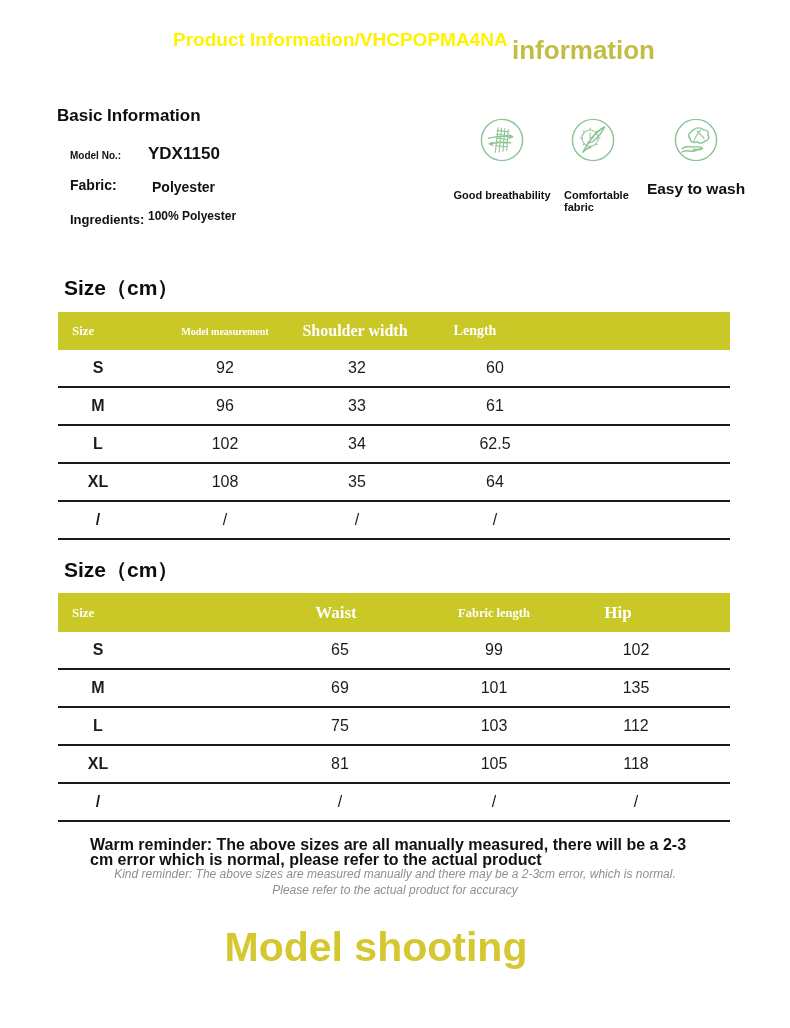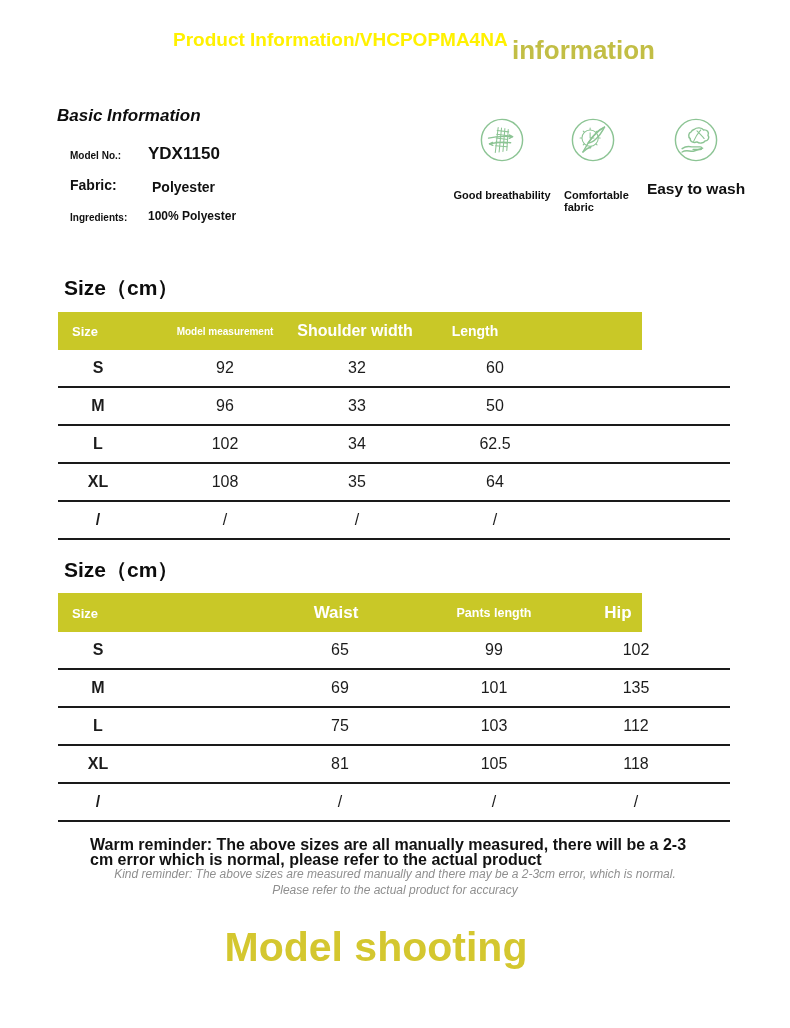--- a/index.html
+++ b/index.html
@@ -17,46 +17,46 @@
     position:relative;width:790px;height:1028px;background:#fff;overflow:hidden;
     font-family:"Liberation Sans","DejaVu Sans",sans-serif;color:var(--ink);
   }
   .abs{position:absolute;}
 
   
   .title-main{left:143px;top:29px;font-size:19px;font-weight:bold;color:var(--yellow);white-space:nowrap;letter-spacing:0;margin-left:30px;}
   .title-sub{left:512px;top:35px;font-size:26px;font-weight:bold;color:var(--olive);white-space:nowrap;}
 
   
-  .bi-heading{left:57px;top:106px;font-size:17px;font-weight:bold;color:#0d0d0d;font-style:italic;}
+  .bi-heading{left:57px;top:106px;font-size:17px;font-weight:bold;color:#0d0d0d;}
   .bi-label{font-weight:bold;color:#101010;white-space:nowrap;}
   .bi-value{font-weight:bold;color:#101010;white-space:nowrap;}
   .f1l{left:70px;top:150px;font-size:10px;}
   .f1v{left:148px;top:144px;font-size:17px;font-weight:600;}
   .f2l{left:70px;top:177px;font-size:14px;}
   .f2v{left:152px;top:179px;font-size:14px;}
-  .f3l{left:70px;top:212px;font-size:10px;}
+  .f3l{left:70px;top:212px;font-size:13px;}
   .f3v{left:148px;top:209px;font-size:12px;}
 
   
   .feature{position:absolute;top:117px;width:100px;text-align:center;}
   .feat-1{left:452px;}
   .feat-2{left:543px;}
   .feat-3{left:646px;}
   .feature svg{width:46px;height:46px;display:inline-block;}
   .feat-lbl{margin-top:22px;font-size:11px;font-weight:bold;color:#101010;line-height:12px;}
   .feat-2 .feat-lbl{text-align:left;padding-left:21px;}
   .feat-3 .feat-lbl{font-size:15.5px;margin-top:16px;}
 
   
   .sec-heading{font-size:21px;font-weight:bold;color:#0c0c0c;white-space:nowrap;}
   .sec1-heading{left:64px;top:274px;}
   .sec2-heading{left:64px;top:556px;}
 
-  .band{position:absolute;left:58px;width:584px;background:var(--band);}
+  .band{position:absolute;left:58px;width:672px;background:var(--band);font-family:Liberation Serif, serif;}
   .band1{top:312px;height:38px;}
   .band2{top:593px;height:39px;}
   .band span{position:absolute;top:50%;transform:translate(-50%,-50%);color:#fff;font-weight:bold;white-space:nowrap;}
   .band .h0{left:14px;transform:translateY(-50%);font-size:13px;}
   .band1 .h1{left:167px;font-size:10px;}
   .band1 .h2{left:297px;font-size:16px;}
   .band1 .h3{left:417px;font-size:14px;}
   .band2 .h1{left:278px;font-size:17px;}
   .band2 .h2{left:436px;font-size:12.5px;}
   .band2 .h3{left:560px;font-size:17px;}
@@ -170,21 +170,21 @@
     <div class="trow">
       <span class="cell sizecol c0">S</span>
       <span class="cell c1">92</span>
       <span class="cell c2">32</span>
       <span class="cell c3">60</span>
     </div>
     <div class="trow">
       <span class="cell sizecol c0">M</span>
       <span class="cell c1">96</span>
       <span class="cell c2">33</span>
-      <span class="cell c3">50</span>
+      <span class="cell c3">61</span>
     </div>
     <div class="trow">
       <span class="cell sizecol c0">L</span>
       <span class="cell c1">102</span>
       <span class="cell c2">34</span>
       <span class="cell c3">62.5</span>
     </div>
     <div class="trow">
       <span class="cell sizecol c0">XL</span>
       <span class="cell c1">108</span>
@@ -197,21 +197,21 @@
       <span class="cell c2">/</span>
       <span class="cell c3">/</span>
     </div>
   </div>
 
   <div class="abs sec-heading sec2-heading">Size（cm）</div>
 
   <div class="band band2 t2">
     <span class="h0">Size</span>
     <span class="h1">Waist</span>
-    <span class="h2">Pants length</span>
+    <span class="h2">Fabric length</span>
     <span class="h3">Hip</span>
   </div>
 
   <div class="rows rows2 t2">
     <div class="trow">
       <span class="cell sizecol c0">S</span>
       <span class="cell c1">65</span>
       <span class="cell c2">99</span>
       <span class="cell c3">102</span>
     </div>

